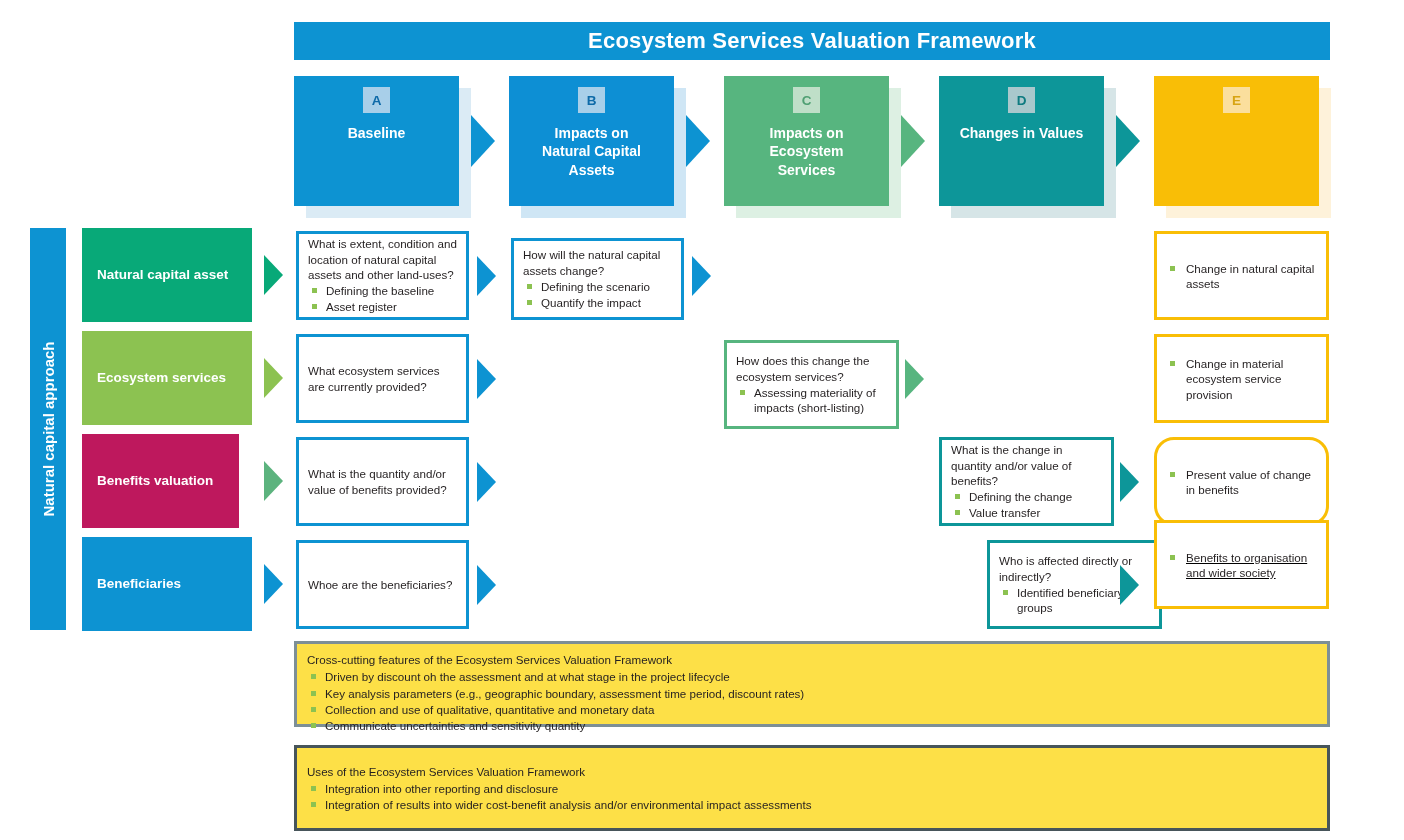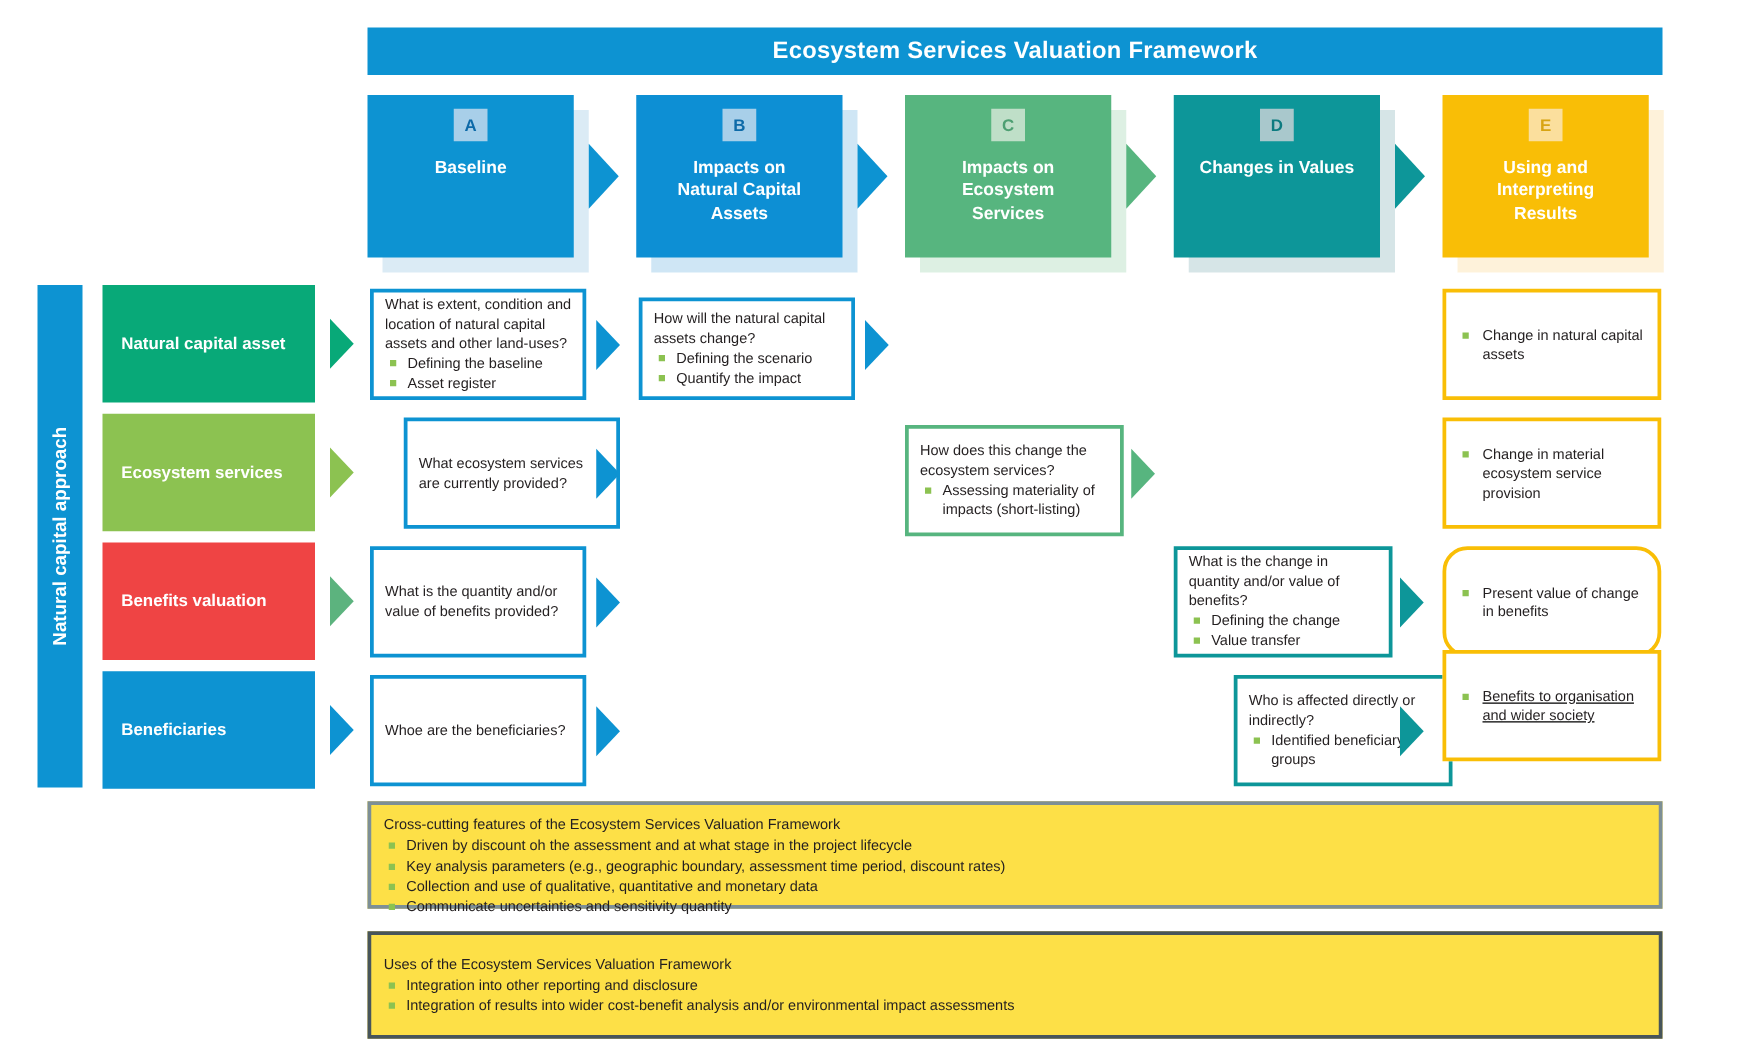--- a/index.html
+++ b/index.html
@@ -3,21 +3,21 @@
 <meta charset="utf-8">
 <style>
   html,body{margin:0;padding:0;background:#ffffff;}
   body{width:1404px;height:840px;font-family:"Liberation Sans",sans-serif;position:relative;overflow:hidden;}
   .stage{position:absolute;left:0;top:0;width:1404px;height:840px;}
   .abs{position:absolute;box-sizing:border-box;}
 
   
   .titlebar{left:294px;top:22px;width:1036px;height:38px;background:#0d93d2;
             display:flex;align-items:center;justify-content:center;}
-  .titlebar span{color:#fff;font-size:19px;font-weight:bold;letter-spacing:.2px;}
+  .titlebar span{color:#fff;font-size:22px;font-weight:bold;letter-spacing:.2px;}
 
   
   .hdr-shadow{opacity:.42;}
   .hdr-card{display:flex;flex-direction:column;align-items:center;padding-top:11px;}
   .hdr-badge{width:27px;height:26px;display:flex;align-items:center;justify-content:center;
              font-size:13.5px;font-weight:bold;}
   .hdr-title{margin-top:11px;color:#fff;font-size:14px;font-weight:bold;line-height:1.32;
              text-align:center;width:100%;padding:0 6px;box-sizing:border-box;}
 
   
@@ -83,39 +83,38 @@
     <div class="hdr-title">Impacts on<br>Ecosystem<br>Services</div>
   </div>
 
   <div class="abs hdr-card" style="left:939px;top:76px;width:165px;height:130px;background:#0d9699;">
     <div class="hdr-badge" style="background:#a9c8cc;color:#0d7b80;">D</div>
     <div class="hdr-title">Changes in Values</div>
   </div>
 
   <div class="abs hdr-card" style="left:1154px;top:76px;width:165px;height:130px;background:#f9be06;">
     <div class="hdr-badge" style="background:#fbdf9d;color:#d8a412;">E</div>
-    <div class="hdr-title">Using and<br>Interpreting<br>Results</div>
   </div>
 
   <div class="abs chev" style="left:471px;top:115px;"></div>
   <div class="abs chev" style="left:686px;top:115px;"></div>
   <div class="abs chev" style="left:901px;top:115px;border-left-color:#57b57f;"></div>
   <div class="abs chev" style="left:1116px;top:115px;border-left-color:#0d9699;"></div>
 
   <div class="abs spine">
     <div class="spine-txt">Natural capital approach</div>
   </div>
 
   <div class="abs rowlab" style="left:82px;top:228px;width:170px;height:94px;background:#08a978;">
     <span>Natural capital asset</span>
   </div>
   <div class="abs rowlab" style="left:82px;top:331px;width:170px;height:94px;background:#8cc251;">
     <span>Ecosystem services</span>
   </div>
-  <div class="abs rowlab" style="left:82px;top:434px;width:170px;height:94px;background:#ef4444;">
+  <div class="abs rowlab" style="left:82px;top:434px;width:157px;height:94px;background:#be185d;">
     <span>Benefits valuation</span>
   </div>
   <div class="abs rowlab" style="left:82px;top:537px;width:170px;height:94px;background:#0d93d2;">
     <span>Beneficiaries</span>
   </div>
 
   <div class="abs chev chev-sm" style="left:264px;top:255px;border-left-color:#08a978;"></div>
   <div class="abs chev chev-sm" style="left:264px;top:358px;border-left-color:#8cc251;"></div>
   <div class="abs chev chev-sm" style="left:264px;top:461px;border-left-color:#5cb37e;"></div>
   <div class="abs chev chev-sm" style="left:264px;top:564px;border-left-color:#0d93d2;"></div>
@@ -143,21 +142,21 @@
   <div class="abs chev chev-sm" style="left:692px;top:256px;border-left-color:#0d93d2;"></div>
 
   <div class="abs box vcenter" style="left:1154px;top:231px;width:175px;height:89px;border-color:#f9be06;">
     <div class="box-in">
       <ul class="blist indent">
         <li>Change in natural capital assets</li>
       </ul>
     </div>
   </div>
 
-  <div class="abs box vcenter" style="left:296px;top:334px;width:173px;height:89px;border-color:#0d93d2;margin-left:27px;">
+  <div class="abs box vcenter" style="left:296px;top:334px;width:173px;height:89px;border-color:#0d93d2;">
     <div class="box-in">
       <div class="box-q">What ecosystem services are currently provided?</div>
     </div>
   </div>
   <div class="abs chev chev-sm" style="left:477px;top:359px;border-left-color:#0d93d2;"></div>
 
   <div class="abs box" style="left:724px;top:340px;width:175px;height:89px;border-color:#57b57f;">
     <div class="box-in">
       <div class="box-q">How does this change the ecosystem services?</div>
       <ul class="blist">

